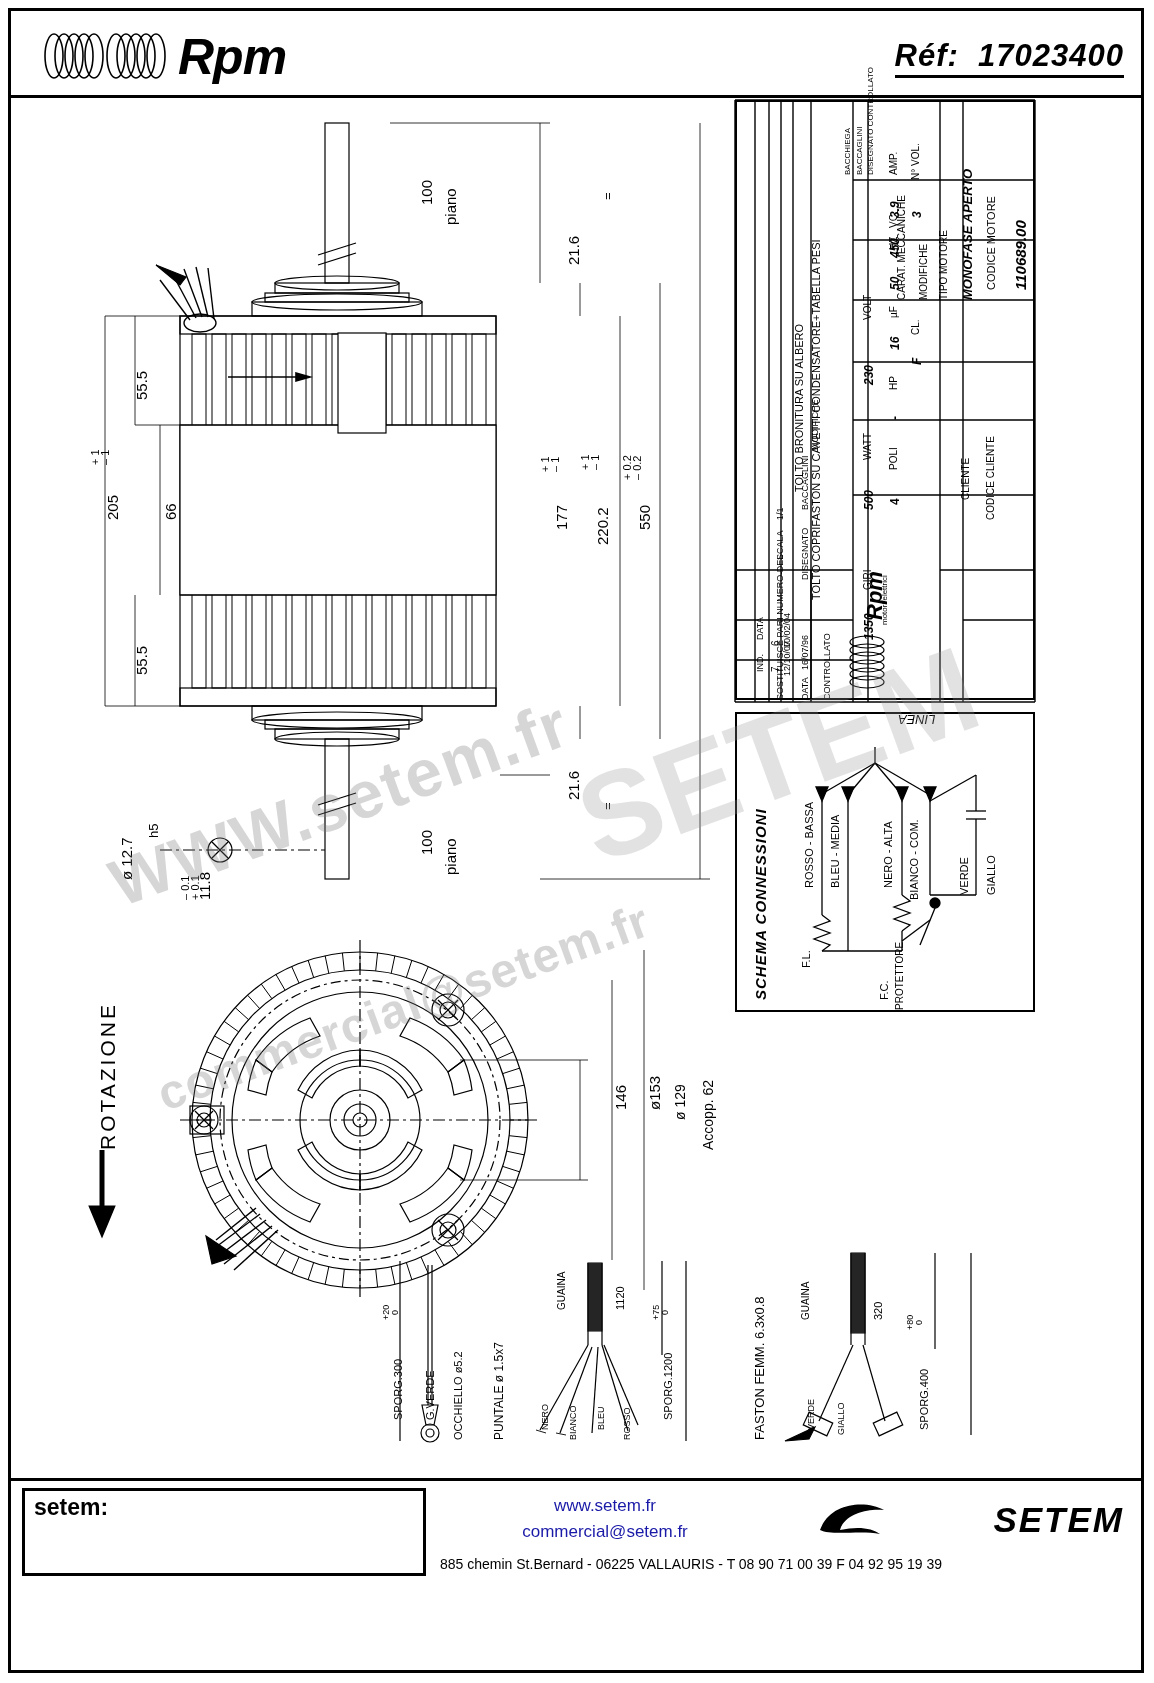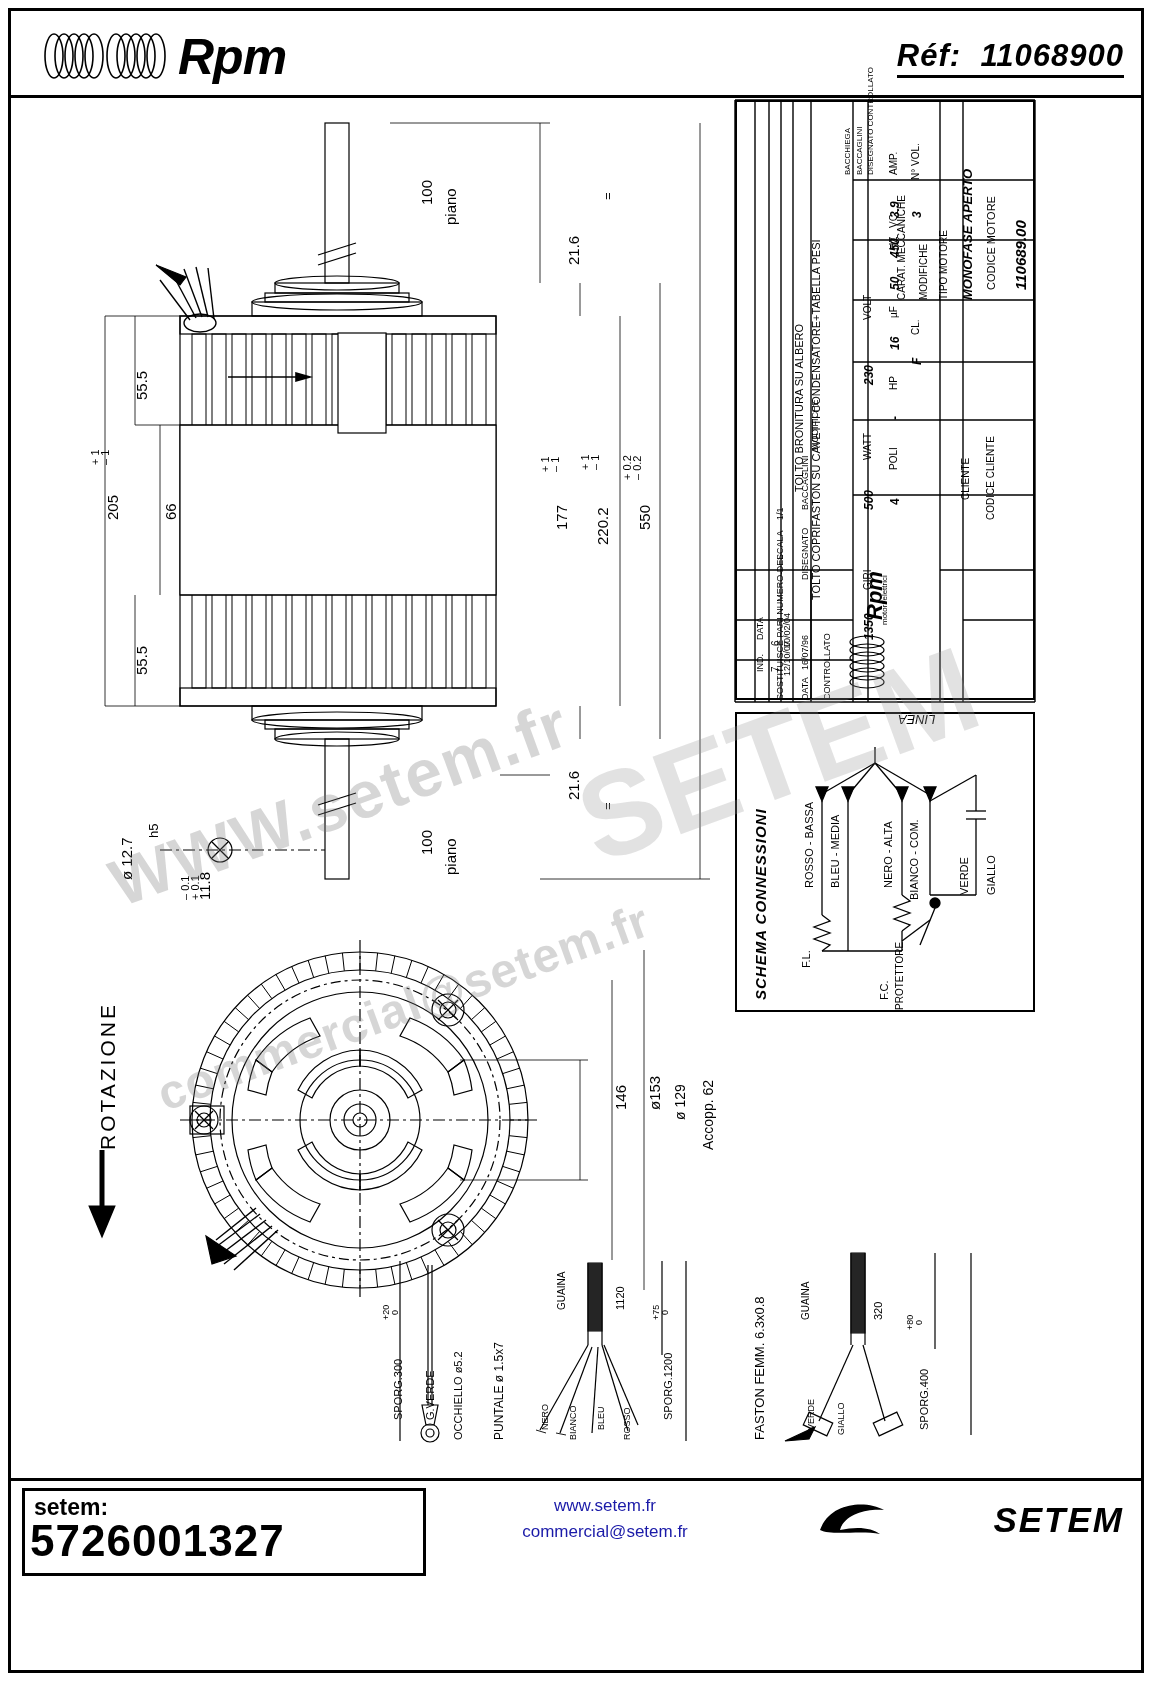--- a/index.html
+++ b/index.html
@@ -53,21 +53,21 @@
         <ellipse cx="56" cy="26" rx="9" ry="22"></ellipse>
         <ellipse cx="78" cy="26" rx="9" ry="22"></ellipse>
           <ellipse cx="88" cy="26" rx="9" ry="22"></ellipse>
         <ellipse cx="98" cy="26" rx="9" ry="22"></ellipse>
           <ellipse cx="108" cy="26" rx="9" ry="22"></ellipse>
         <ellipse cx="118" cy="26" rx="9" ry="22"></ellipse>
       </g>
     </svg>
     <div class="logo-rpm">Rpm</div>
     <div class="ref">
-      <u><span>Réf:</span>&nbsp;&nbsp;<span>11068900</span></u>
+      <u><span>Réf:</span>&nbsp;&nbsp;<span>17023400</span></u>
     </div>
     <div class="ln hl" style="left:11px;top:95px;width:1130px;height:3px;"></div>
   </div>
 
   <svg width="720" height="820" style="left:60px;top:105px;">
     <g stroke="#000" fill="none" stroke-width="1.2">
 
       <rect x="265" y="18" width="24" height="160"></rect>
       <line x1="258" y1="150" x2="296" y2="138"></line>
       <line x1="258" y1="160" x2="296" y2="148"></line>
@@ -545,22 +545,22 @@
   <div class="lbl rot90" style="left:806px;top:1430px;font-size:9px;">VERDE</div>
   <div class="lbl rot90" style="left:836px;top:1435px;font-size:9px;">GIALLO</div>
 
   <div class="wm wm3">SETEM</div>
   <div class="wm wm1">WWW.setem.fr</div>
   <div class="wm wm2">commercial@setem.fr</div>
 
   <div class="ln hl" style="left:11px;top:1478px;width:1130px;height:3px;"></div>
   <div class="codebox"></div>
   <div class="code-lbl">setem:</div>
-  <div class="code-val">5726001327</div>
   <div class="fo-c" style="left:440px;top:1496px;width:330px;font-size:17px;color:#1a1aa8;">www.setem.fr</div>
   <div class="fo-c" style="left:440px;top:1522px;width:330px;font-size:17px;color:#1a1aa8;">commercial@setem.fr</div>
+  <div class="fo-c" style="left:440px;top:1556px;width:700px;font-size:14px;text-align:left;">885 chemin St.Bernard  -  06225 VALLAURIS  -  T 08 90 71 00 39   F 04 92 95 19 39</div>
   <svg width="90" height="50" style="left:810px;top:1496px;">
     <g fill="#000">
       <path d="M10 34 C 20 6, 56 4, 74 14 C 58 12, 34 18, 30 34 C 48 30, 62 32, 70 38 C 50 34, 22 40, 10 34 Z"></path>
     </g>
   </svg>
   <div class="setem-logo-txt">SETEM</div>
 </div>
 
 </body></html>

